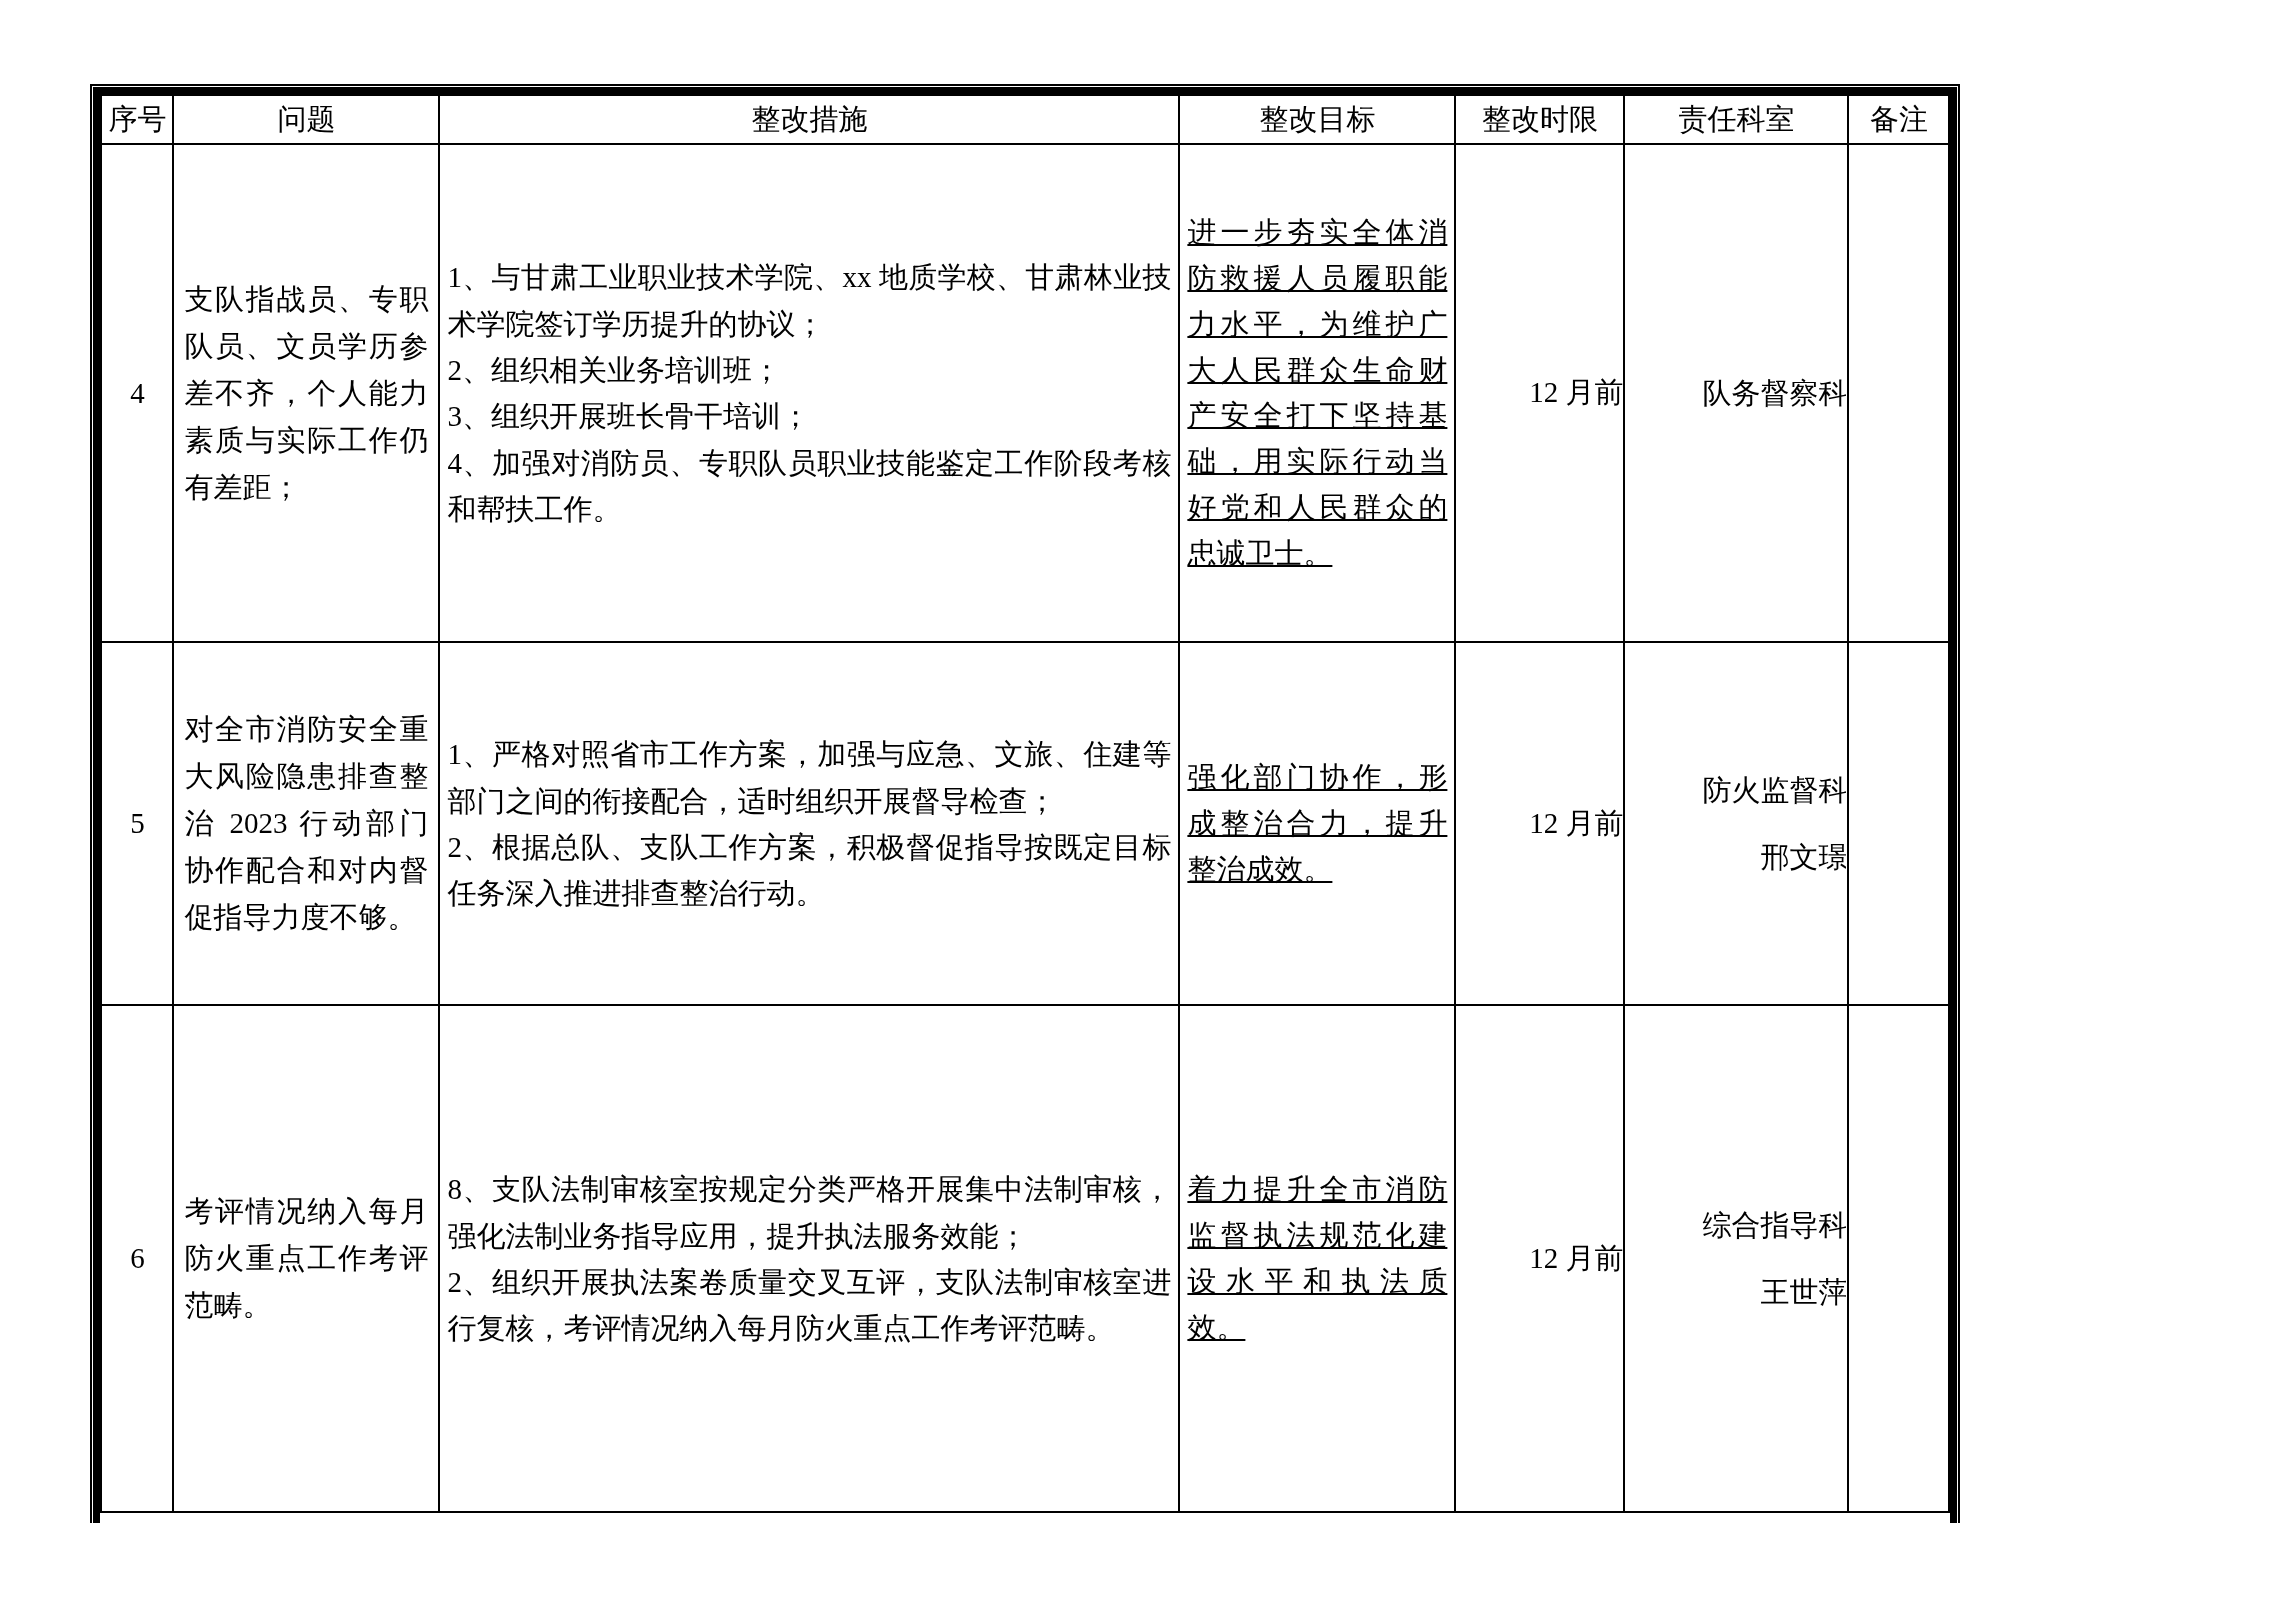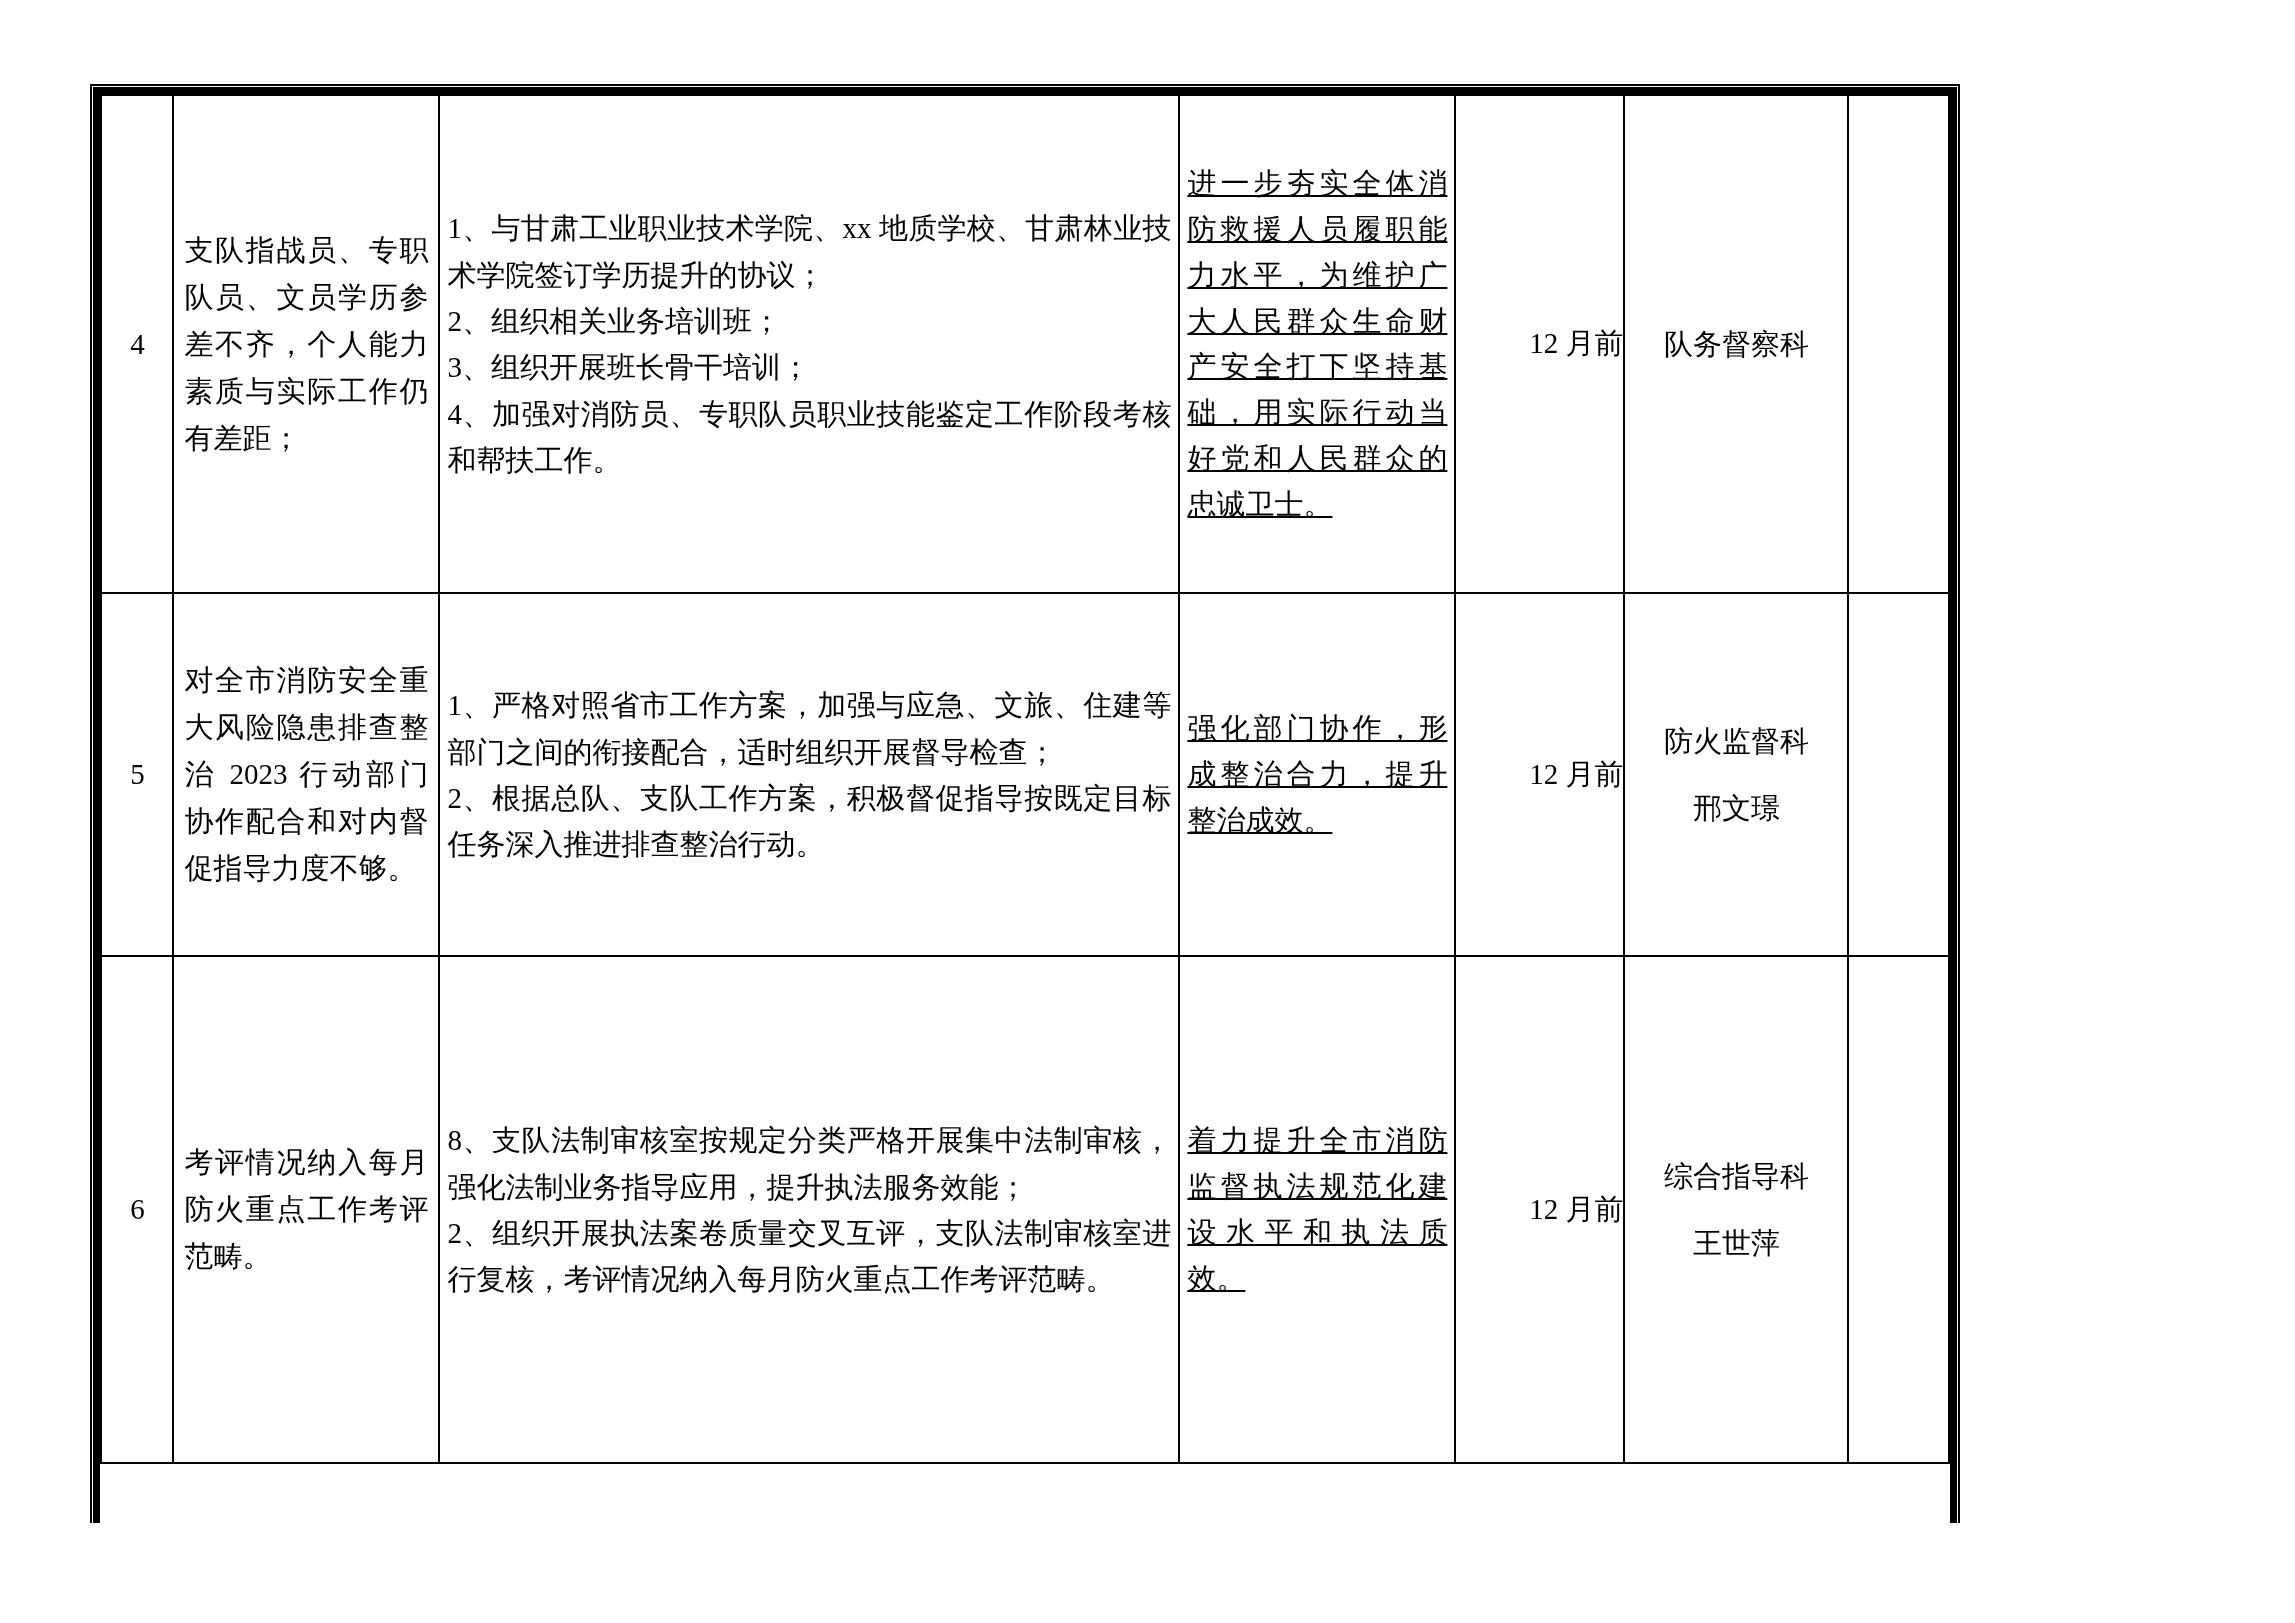--- a/index.html
+++ b/index.html
@@ -61,41 +61,50 @@
   td.c-target {
     padding: 0 7px;
     text-align: justify;
     line-height: 1.58;
     text-decoration: underline;
   }
   td.c-deadline {
     text-align: right;
     white-space: nowrap;
   }
-  td.c-dept { text-align: center; border-radius: 18px; }
+  td.c-dept { text-align: right; border-radius: 18px; }
   .dept-line { line-height: 67px; min-height: 7px; }
   td.c-remark { text-align: center; }
 </style>
 </head>
 <body>
 
 <div class="frame-outer">
   <div class="frame-inner">
     <table class="main">
       <colgroup>
         <col style="width:72px">
         <col style="width:266px">
         <col style="width:740px">
         <col style="width:276px">
         <col style="width:169px">
         <col style="width:224px">
         <col style="width:101px">
       </colgroup>
 
       <tbody>
+          <tr class="header-row">
+        <th class="hdr">序号</th>
+        <th class="hdr">问题</th>
+        <th class="hdr">整改措施</th>
+        <th class="hdr">整改目标</th>
+        <th class="hdr">整改时限</th>
+        <th class="hdr">责任科室</th>
+        <th class="hdr">备注</th>
+      </tr>
 
       <tr class="row-4">
         <td class="c-no">4</td>
         <td class="c-problem">支队指战员、专职队员、文员学历参差不齐，个人能力素质与实际工作仍有差距；</td>
         <td class="c-measures">
           <div>1、与甘肃工业职业技术学院、xx 地质学校、甘肃林业技术学院签订学历提升的协议；</div>
           <div>2、组织相关业务培训班；</div>
           <div>3、组织开展班长骨干培训；</div>
           <div>4、加强对消防员、专职队员职业技能鉴定工作阶段考核和帮扶工作。</div>
         </td>

